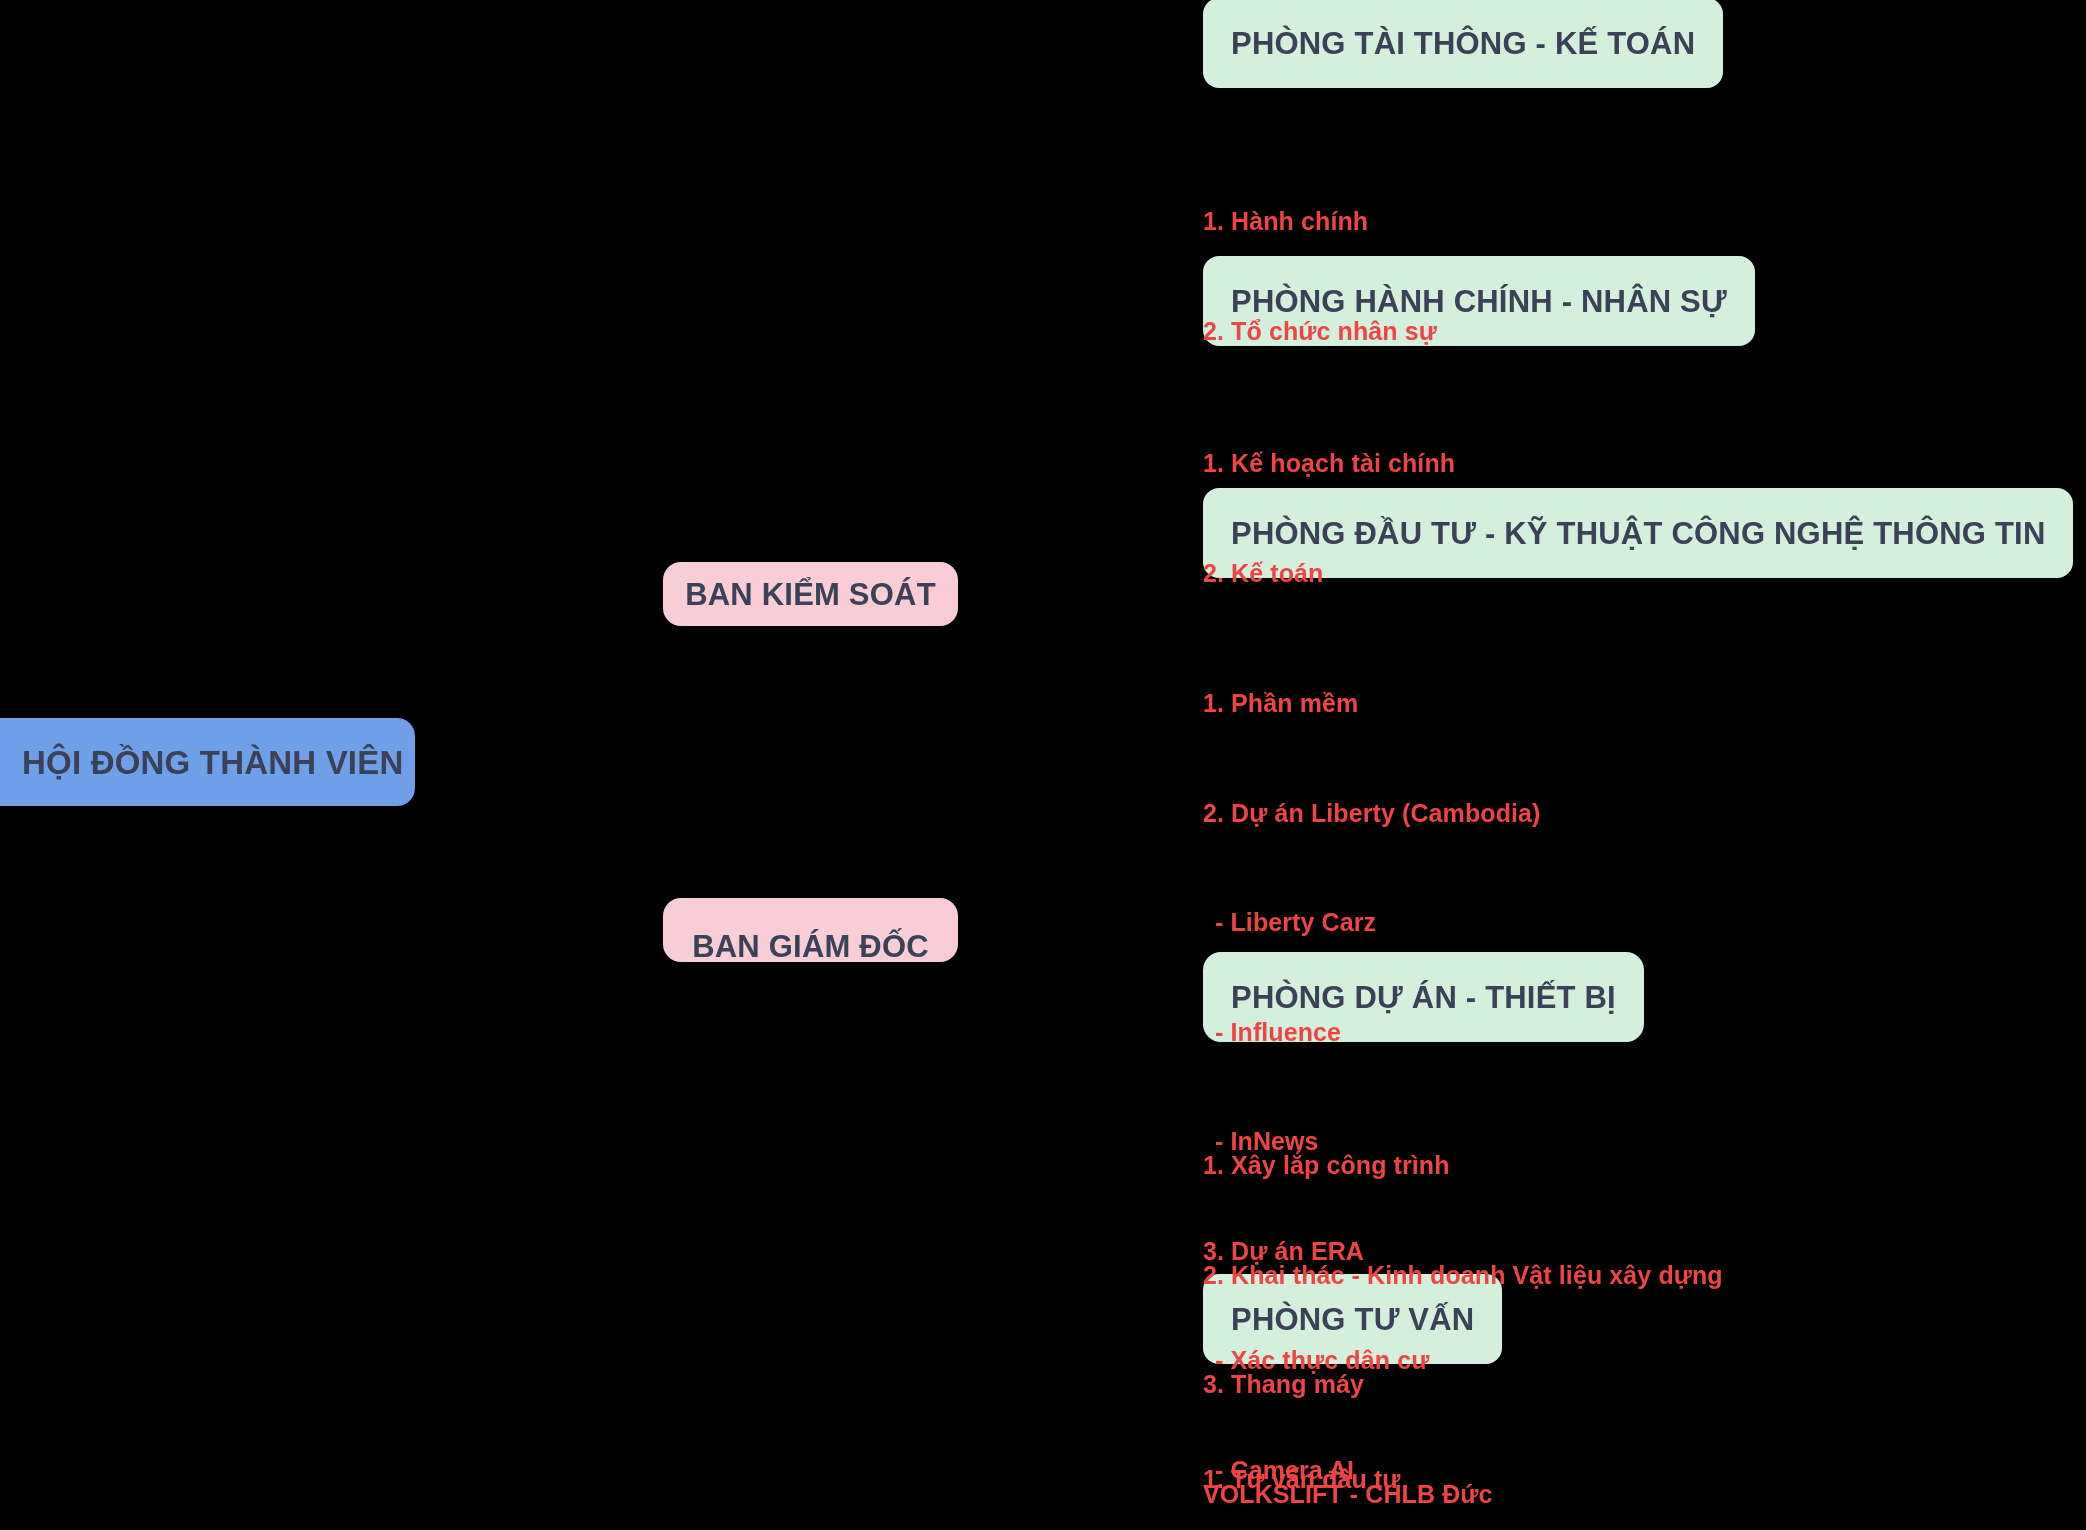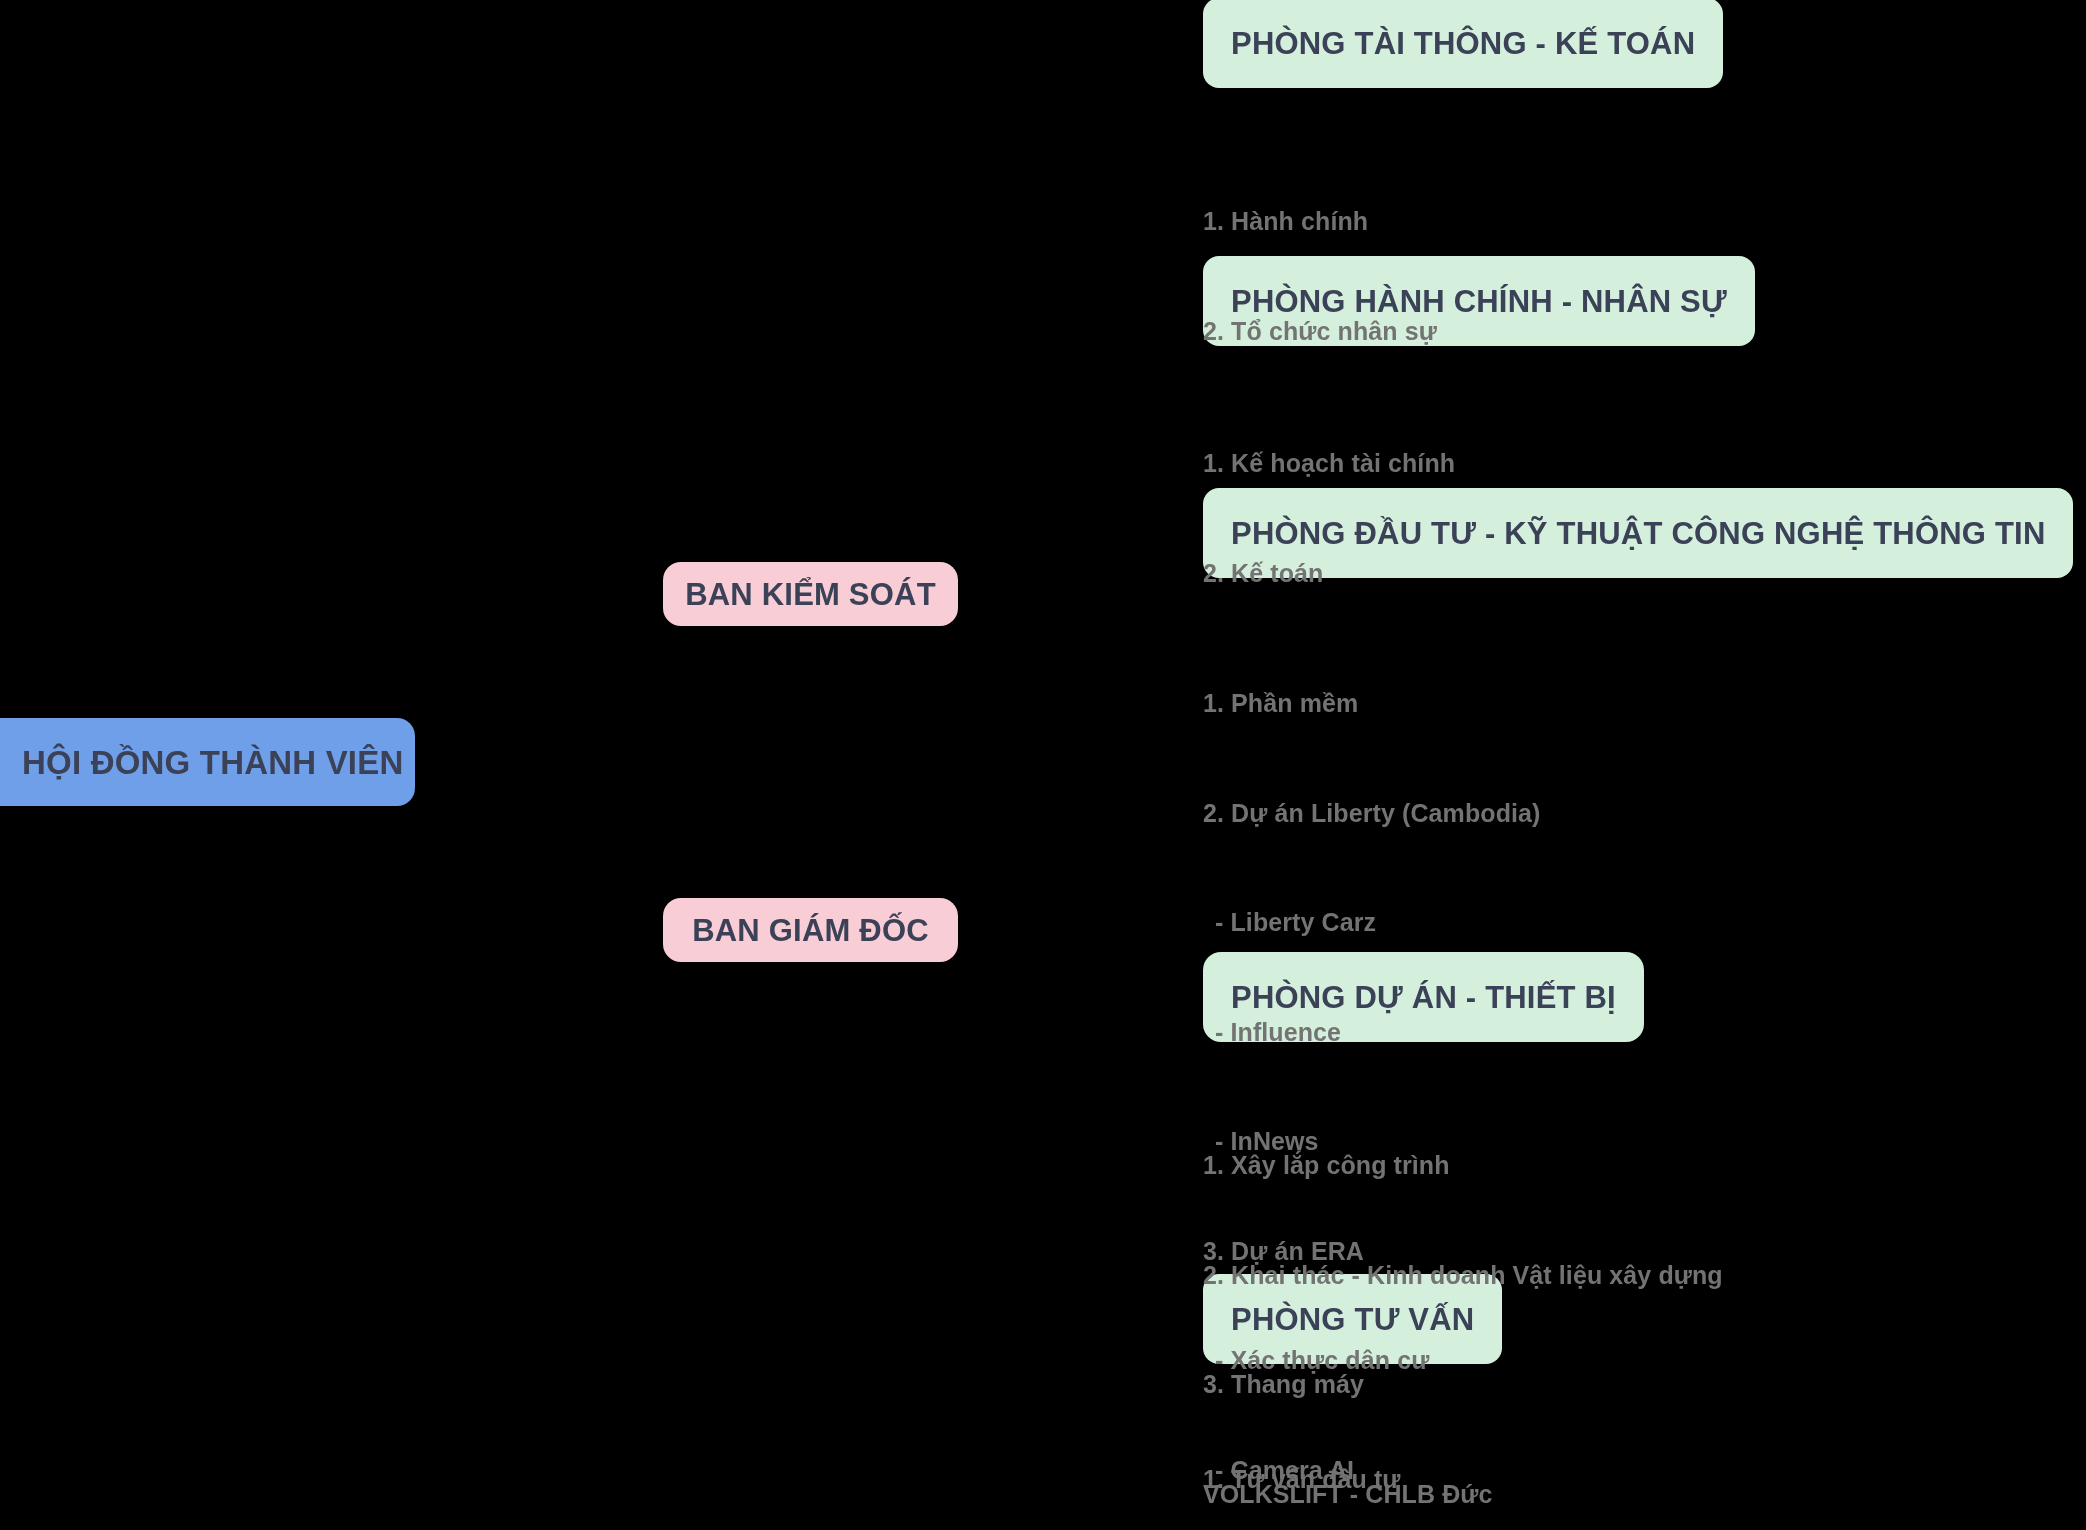--- a/index.html
+++ b/index.html
@@ -54,37 +54,37 @@
   
   .node-pink {
     background: #f9cdd6;
     left: 663px;
     width: 295px;
     height: 64px;
     justify-content: center;
   }
   .node-pink .node-label { font-size: 31px; }
   .node-ban-kiem-soat { top: 562px; }
-  .node-ban-giam-doc  { top: 898px; }
+  .node-ban-giam-doc  { top: 898px; align-items: flex-end; }
 
   
   .node-green {
     background: #d4f0dc;
     left: 1203px;
     height: 90px;
     padding: 0 28px;
     border-radius: 16px;
   }
   .node-green .node-label { font-size: 31px; }
 
   
   .detail-list {
     position: absolute;
     left: 1203px;
-    color: #737373;
+    color: #ef4444;
     font-size: 25px;
     font-weight: 700;
     line-height: 36.5px;
     letter-spacing: 0.1px;
     white-space: pre;
   }
   .detail-list .detail-line { display: block; }
   .detail-list .detail-line.sub { padding-left: 12px; }
 </style>
 </head>

